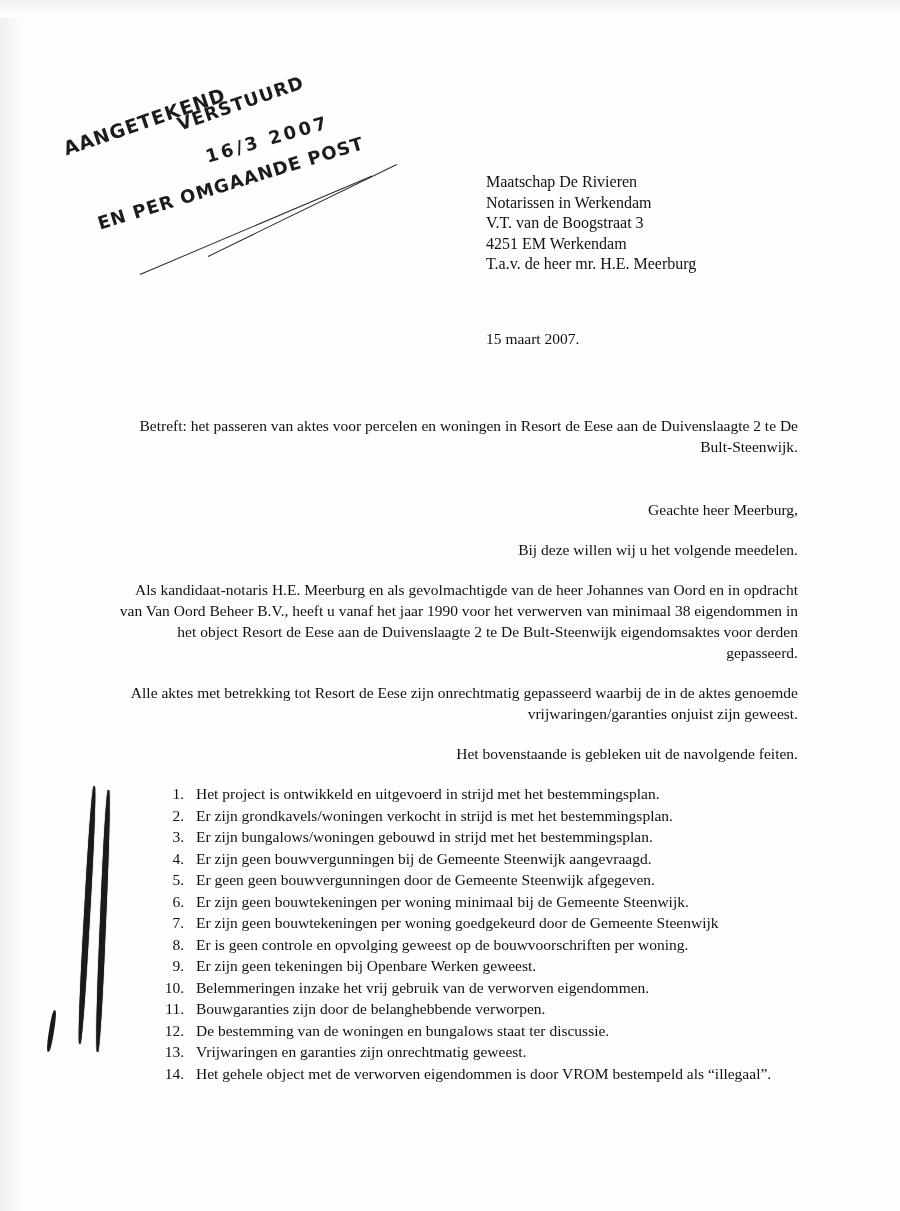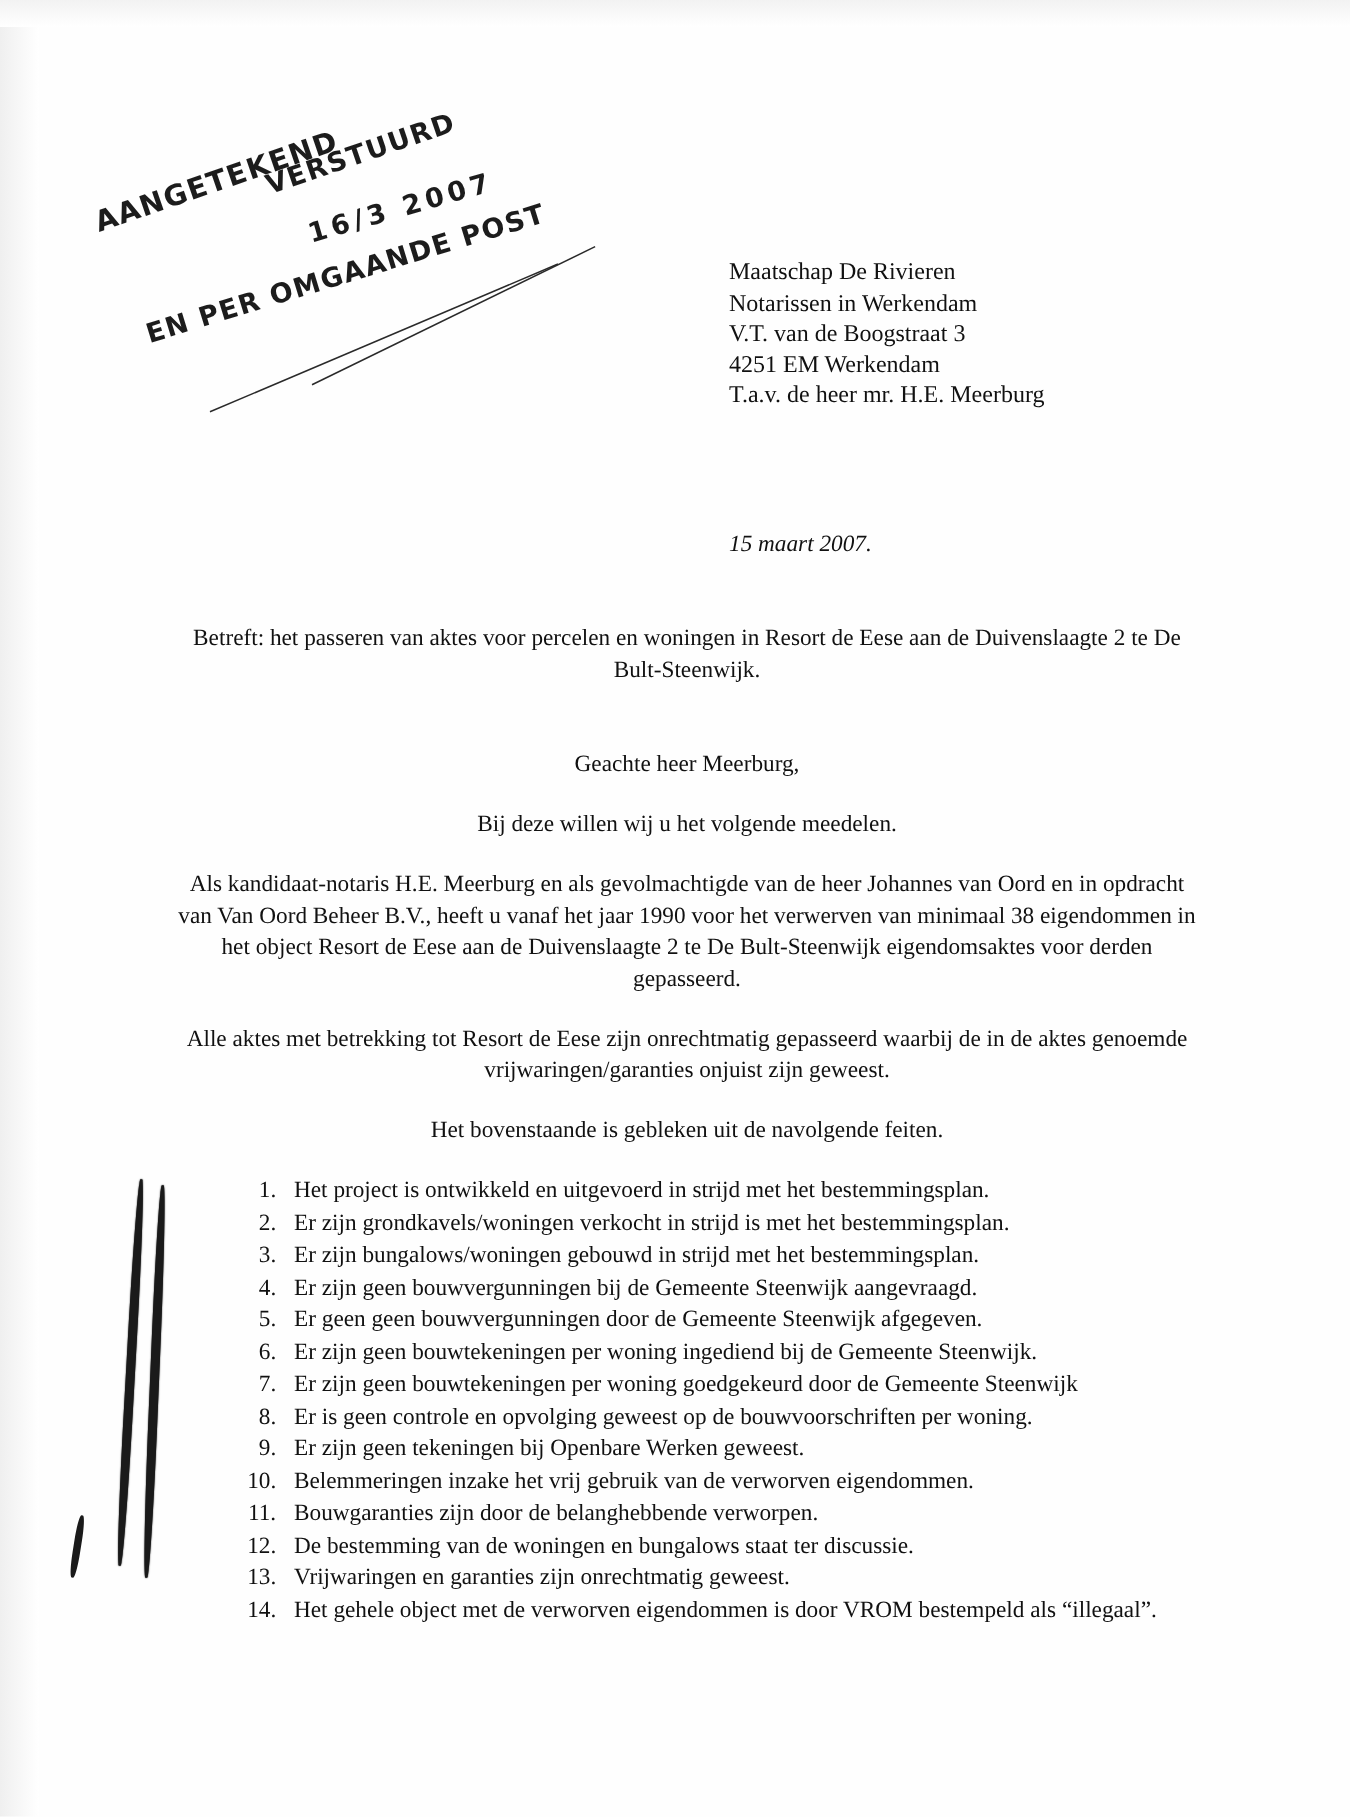--- a/index.html
+++ b/index.html
@@ -86,36 +86,35 @@
     position: absolute;
     left: 486px;
     top: 172px;
     font-size: 16px;
     line-height: 20.5px;
   }
 
   .date {
     position: absolute;
     left: 486px;
-    top: 354px;
+    top: 330px;
     font-size: 15.5px;
-    font-style: italic;
   }
 
   .body-text {
     position: absolute;
     left: 118px;
     top: 415px;
     width: 680px;
     font-size: 15.5px;
     line-height: 21px;
   }
   .para {
     margin: 0 0 19px 0;
-    text-align: center;
+    text-align: right;
   }
   .para.subject { margin-bottom: 42px; }
   .para.tight { margin-bottom: 19px; }
 
   ol.items {
     margin: 12px;
     padding-left: 58px;
     font-size: 15.5px;
     line-height: 21.5px;
   }
@@ -188,21 +187,21 @@
     <p class="para">Als kandidaat-notaris H.E. Meerburg en als gevolmachtigde van de heer Johannes van Oord en in opdracht van Van Oord Beheer B.V., heeft u vanaf het jaar 1990 voor het verwerven van minimaal 38 eigendommen in het object Resort de Eese aan de Duivenslaagte 2 te De Bult-Steenwijk eigendomsaktes voor derden gepasseerd.</p>
     <p class="para">Alle aktes met betrekking tot Resort de Eese zijn onrechtmatig gepasseerd waarbij de in de aktes genoemde vrijwaringen/garanties onjuist zijn geweest.</p>
     <p class="para tight">Het bovenstaande is gebleken uit de navolgende feiten.</p>
 
     <ol class="items">
       <li>Het project is ontwikkeld en uitgevoerd in strijd met het bestemmingsplan.</li>
       <li>Er zijn grondkavels/woningen verkocht in strijd is met het bestemmingsplan.</li>
       <li>Er zijn bungalows/woningen gebouwd in strijd met het bestemmingsplan.</li>
       <li>Er zijn geen bouwvergunningen bij de Gemeente Steenwijk aangevraagd.</li>
       <li>Er geen geen bouwvergunningen door de Gemeente Steenwijk afgegeven.</li>
-      <li>Er zijn geen bouwtekeningen per woning ingediend bij de Gemeente Steenwijk.</li>
+      <li>Er zijn geen bouwtekeningen per woning minimaal bij de Gemeente Steenwijk.</li>
       <li>Er zijn geen bouwtekeningen per woning goedgekeurd door de Gemeente Steenwijk</li>
       <li>Er is geen controle en opvolging geweest op de bouwvoorschriften per woning.</li>
       <li>Er zijn geen tekeningen bij Openbare Werken geweest.</li>
       <li>Belemmeringen inzake het vrij gebruik van de verworven eigendommen.</li>
       <li>Bouwgaranties zijn door de belanghebbende verworpen.</li>
       <li>De bestemming van de woningen en bungalows staat ter discussie.</li>
       <li>Vrijwaringen en garanties zijn onrechtmatig geweest.</li>
       <li>Het gehele object met de verworven eigendommen is door VROM bestempeld als “illegaal”.</li>
     </ol>
   </div>

